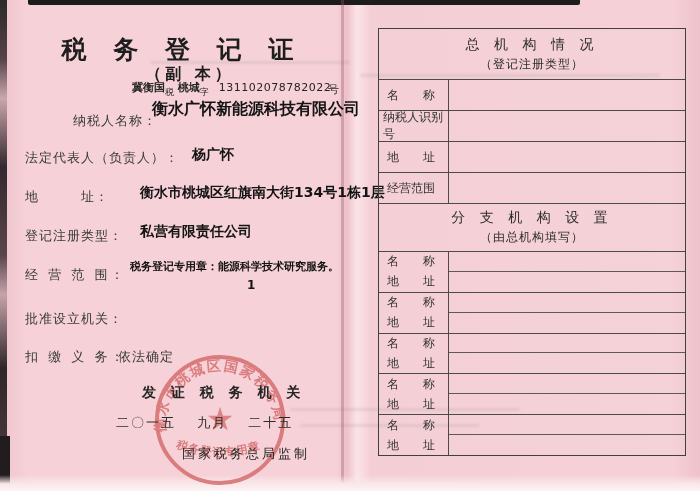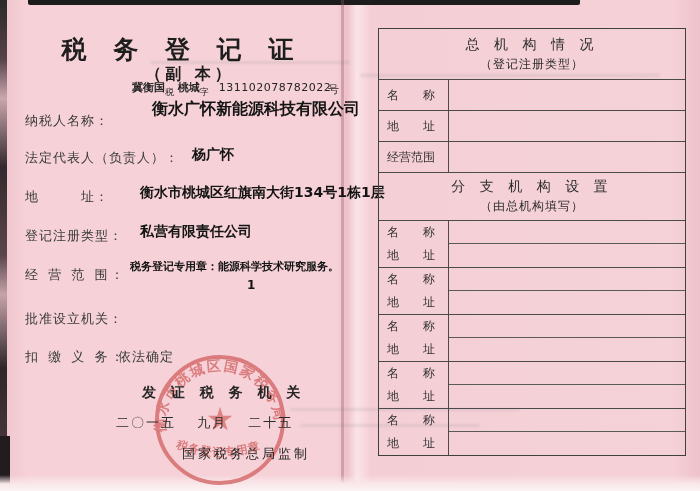--- a/index.html
+++ b/index.html
@@ -69,21 +69,21 @@
 <div class="lp-subtitle">（副 本）</div>
 
 <div class="lp-certline">
   <span>冀衡国</span><span class="sub">税</span>
   <span>桃城</span><span class="sub">字</span>
   <span class="num">131102078782022</span>
   <span class="hao">号</span>
 </div>
 
 <div class="val" style="left:152px;top:99px;font-size:16px;">衡水广怀新能源科技有限公司</div>
-<div class="lbl kai" style="top:112px;">纳税人名称：</div>
+<div class="lbl kai" style="top:112px;margin-left:48px;">纳税人名称：</div>
 
 <div class="lbl kai" style="top:149px;">法定代表人（负责人）：</div>
 <div class="val" style="left:192px;top:146px;">杨广怀</div>
 
 <div class="lbl kai" style="top:188px;">地　　　址：</div>
 <div class="val" style="left:140px;top:184px;">衡水市桃城区红旗南大街134号1栋1层</div>
 
 <div class="lbl kai" style="top:227px;">登记注册类型：</div>
 <div class="val" style="left:140px;top:223px;">私营有限责任公司</div>
 
@@ -122,20 +122,24 @@
   <div class="tbl-head h1">
     <div class="t">总 机 构 情 况</div>
     <div class="s">（登记注册类型）</div>
   </div>
 
   <div class="tbl-row">
     <div class="c-lbl">名　　称</div>
     <div class="c-val"></div>
   </div>
   <div class="tbl-row">
+    <div class="c-lbl" style="padding-left:4px;letter-spacing:0;">纳税人识别号</div>
+    <div class="c-val"></div>
+  </div>
+  <div class="tbl-row">
     <div class="c-lbl">地　　址</div>
     <div class="c-val"></div>
   </div>
   <div class="tbl-row">
     <div class="c-lbl">经营范围</div>
     <div class="c-val"></div>
   </div>
 
   <div class="tbl-head h2" style="border-top:1.5px solid #4a4a4a;">
     <div class="t">分 支 机 构 设 置</div>

